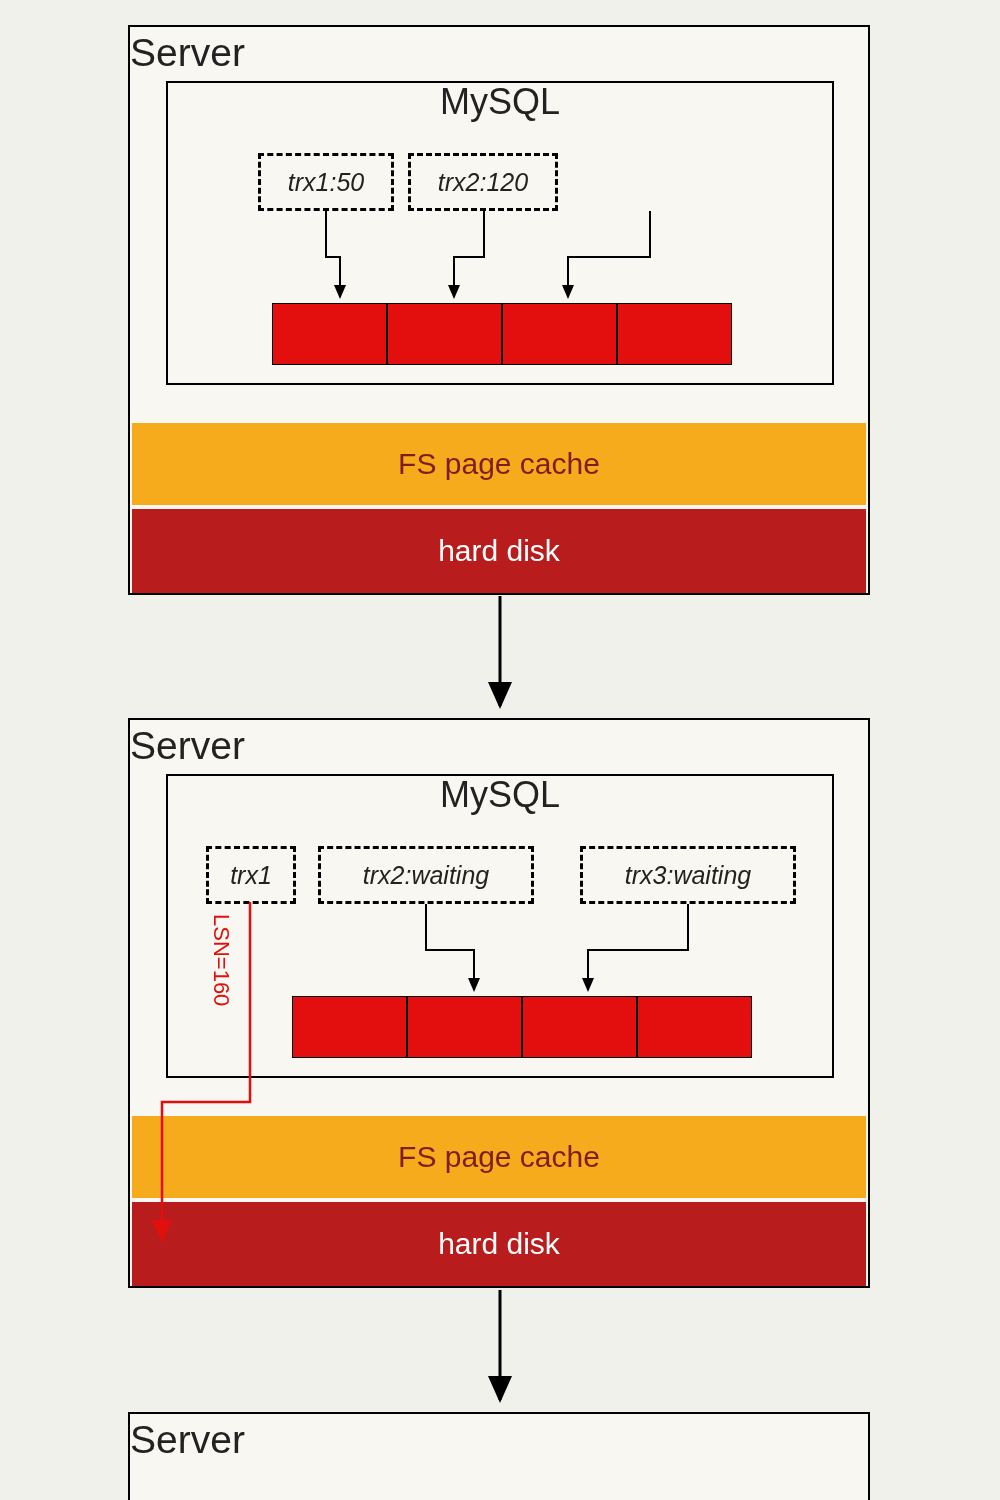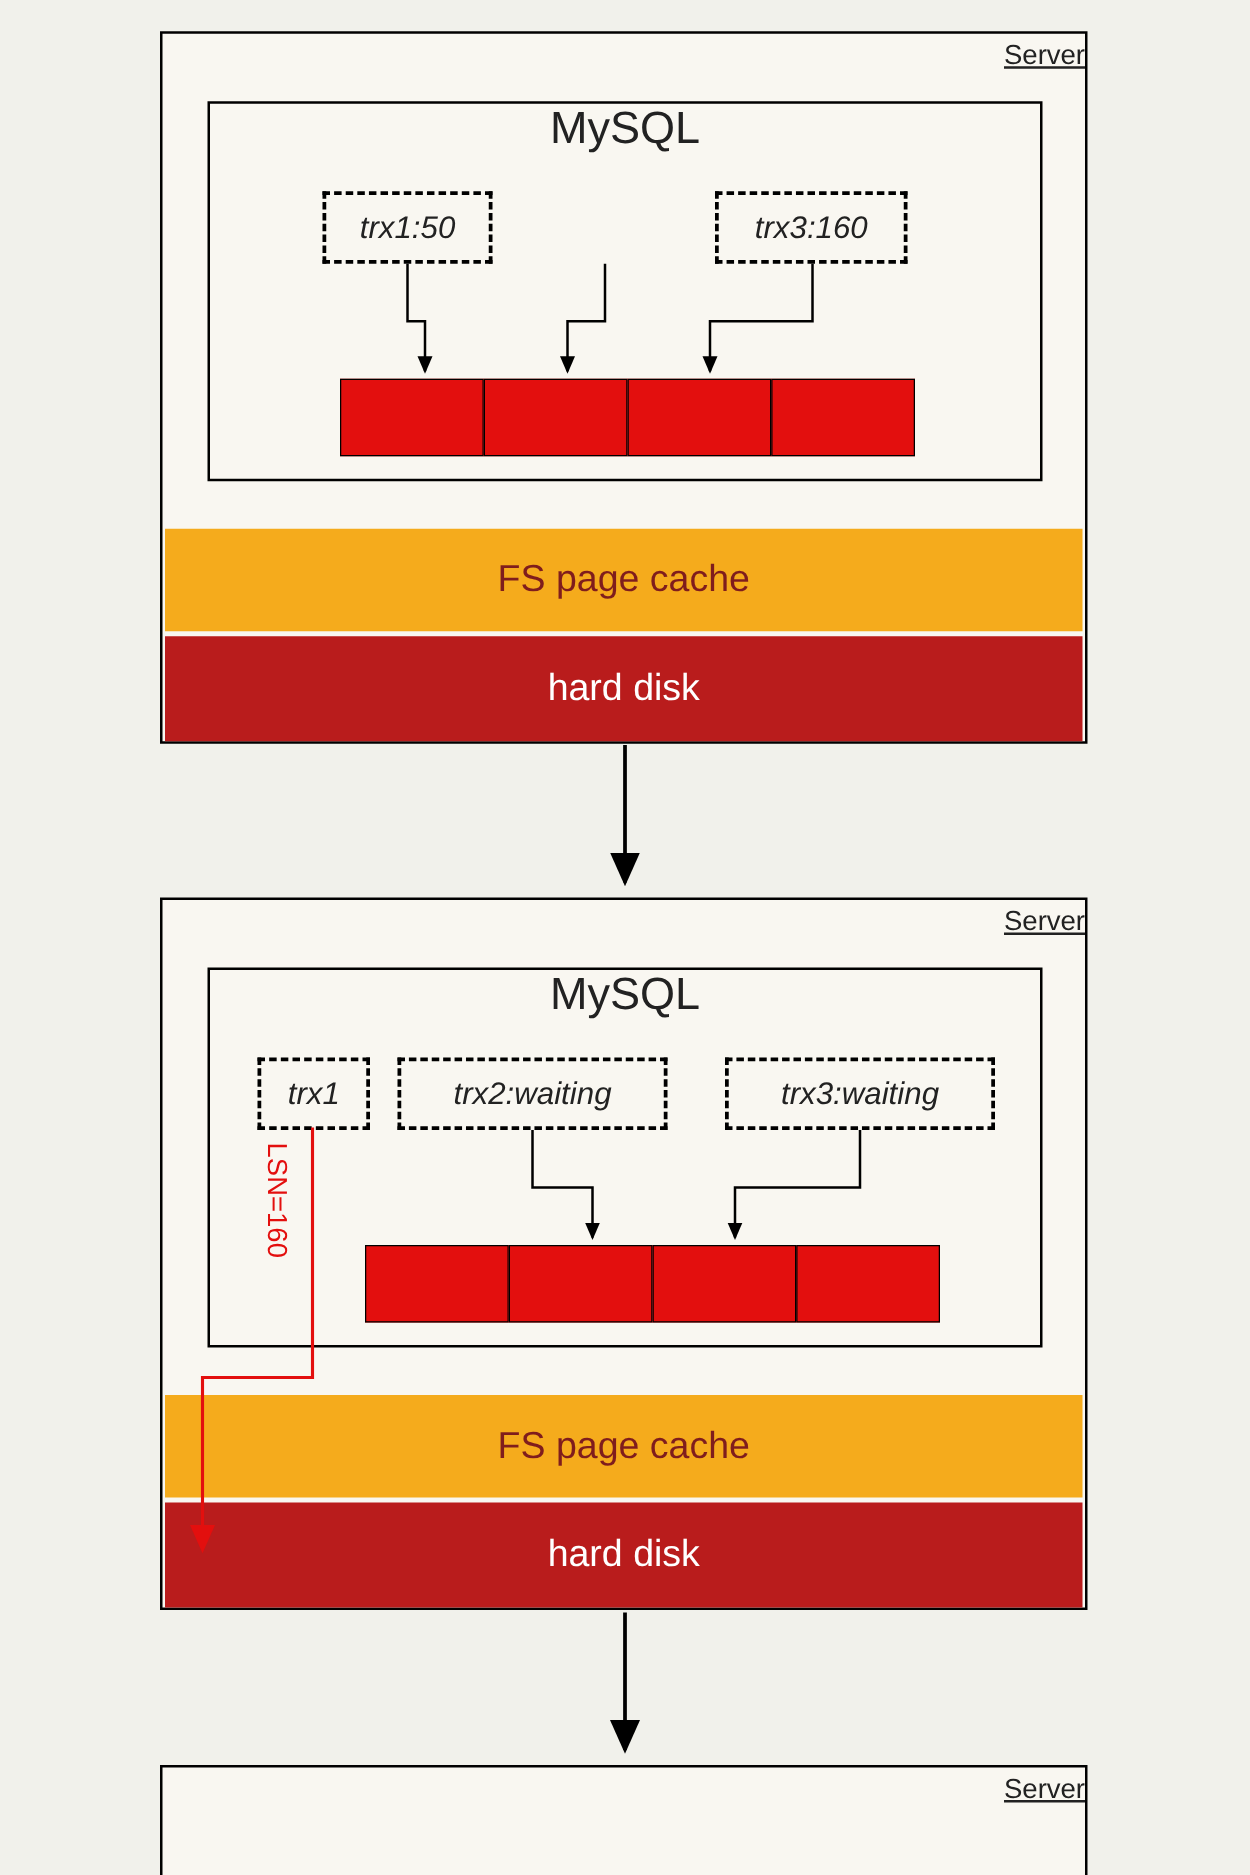--- a/index.html
+++ b/index.html
@@ -20,23 +20,22 @@
     position: absolute;
     border: 2px solid #000;
     background: #f9f7f1;
     box-sizing: border-box;
   }
   .server-title {
     position: absolute;
     top: 4px;
     left: 0;
     right: 0;
-    text-align: right;
-    font-size: 22px;
-    text-decoration: underline;
+    text-align: left;
+    font-size: 39px;
   }
   .mysql-box {
     position: absolute;
     border: 2px solid #000;
     background: #f9f7f1;
     box-sizing: border-box;
   }
   .mysql-title {
     position: absolute;
     top: -2px;
@@ -109,22 +108,22 @@
 
   <div class="server-box" style="left:128px; top:25px; width:742px; height:570px;">
     <div class="server-title">Server</div>
 
     <div class="mysql-box" style="left:36px; top:54px; width:668px; height:304px;">
       <div class="mysql-title">MySQL</div>
 
       <div class="trx-box" style="left:90px; top:70px; width:136px; height:58px;">
         <span>trx1:50</span>
       </div>
-      <div class="trx-box" style="left:404px; top:70px; width:154px; height:58px;">
-        <span>trx3:160</span>
+      <div class="trx-box" style="left:240px; top:70px; width:150px; height:58px;">
+        <span>trx2:120</span>
       </div>
 
       <div class="red-row" style="left:104px; top:220px; height:62px;">
         <div class="red-cell" style="width:115px; height:62px;"></div>
         <div class="red-cell" style="width:115px; height:62px;"></div>
         <div class="red-cell" style="width:115px; height:62px;"></div>
         <div class="red-cell" style="width:115px; height:62px;"></div>
       </div>
 
       <svg class="overlay" width="668" height="304">

